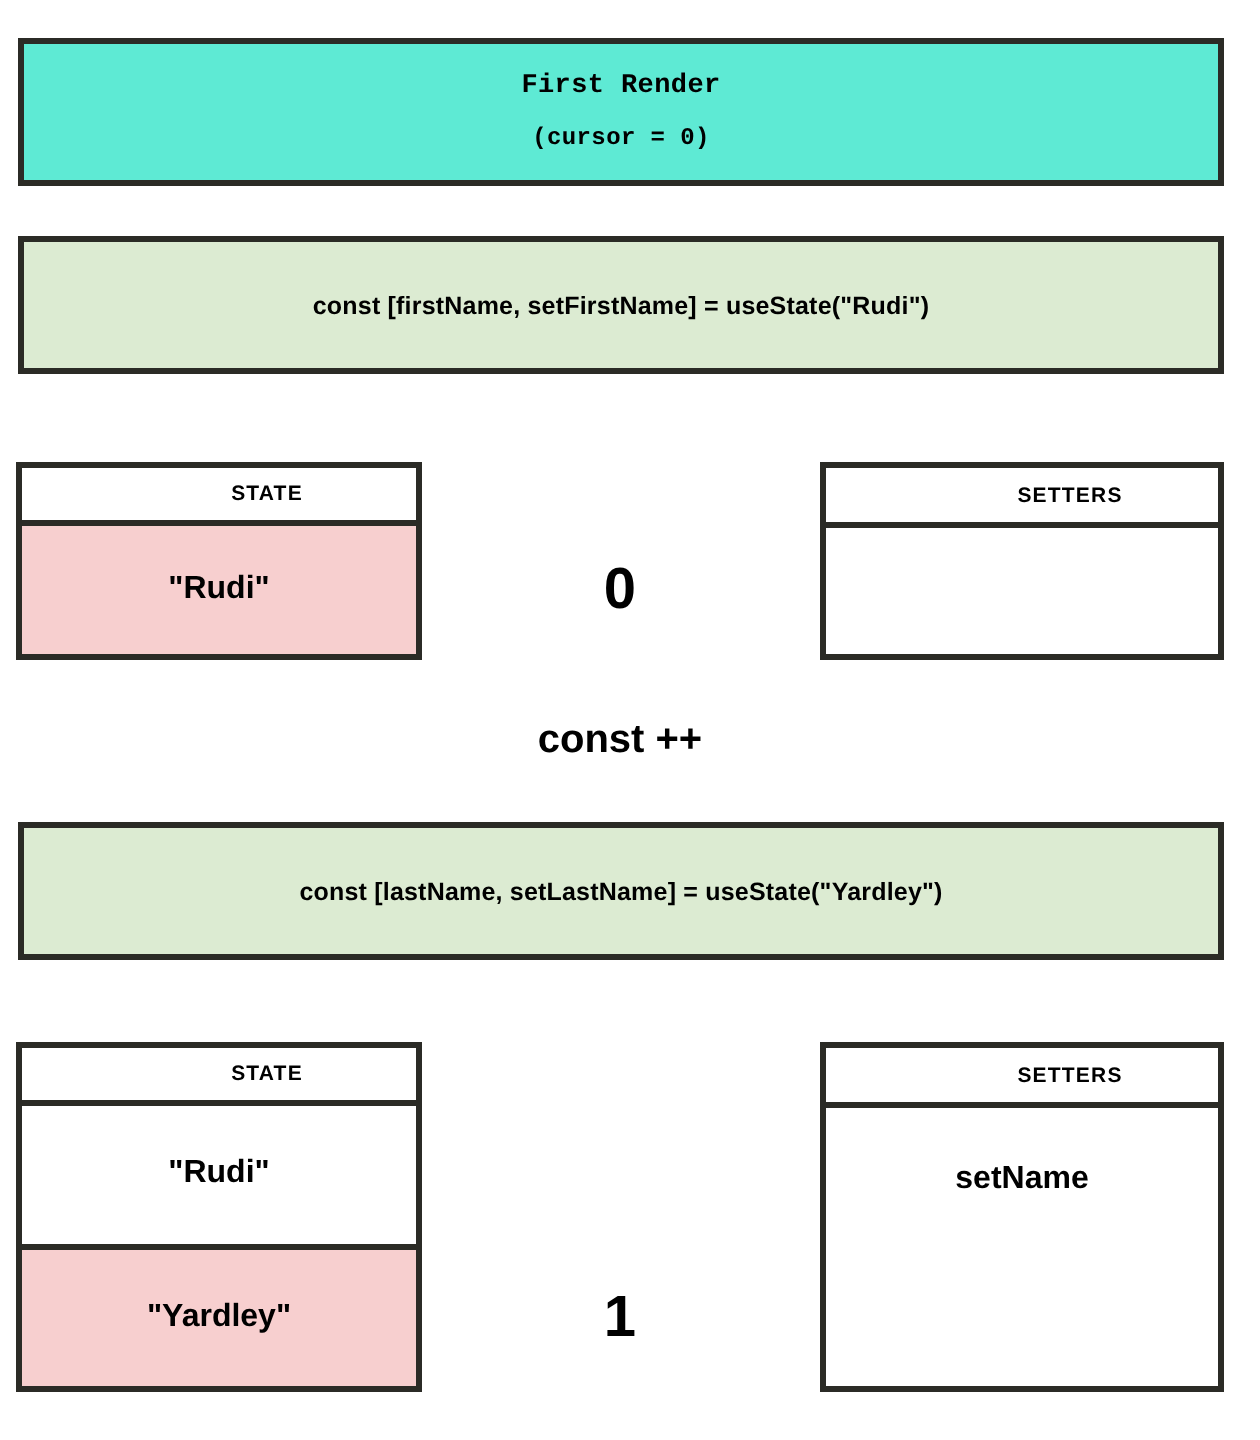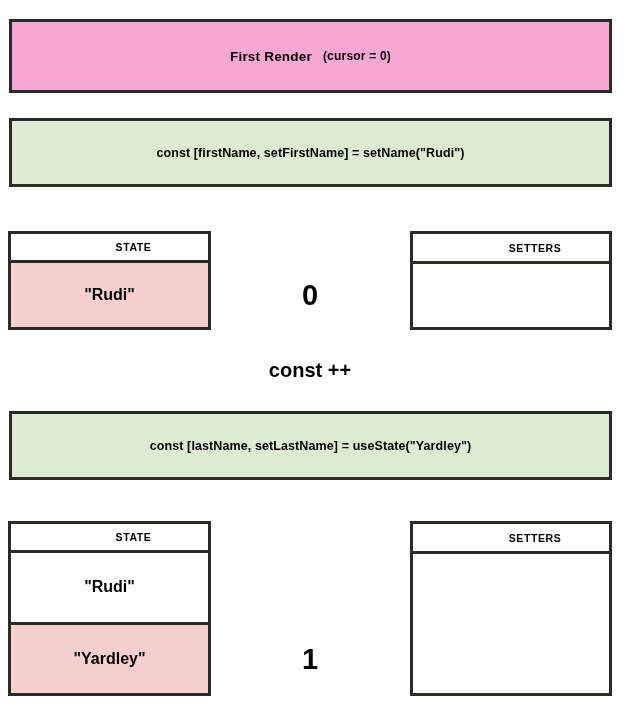--- a/index.html
+++ b/index.html
@@ -16,27 +16,28 @@
     overflow: hidden;
   }
   .abs { position: absolute; box-sizing: border-box; }
 
   
   .banner {
     left: 9px;
     top: 19px;
     width: 603px;
     height: 74px;
-    background: #f9a8d4;
+    background: #5eead4;
     border: 3px solid #2B2B26;
     display: flex;
-    flex-direction: row;
+    flex-direction: column;
     align-items: center;
     justify-content: center;
     gap: 11px;
+    font-family: Liberation Mono, monospace;
   }
   .banner-title {
     font-size: 13.5px;
     font-weight: bold;
     letter-spacing: 0.2px;
   }
   .banner-sub {
     font-size: 12px;
     font-weight: bold;
     letter-spacing: 0.2px;
@@ -127,21 +128,21 @@
 </style>
 </head>
 <body>
 
 <div class="abs banner">
   <div class="banner-title">First Render</div>
   <div class="banner-sub">(cursor = 0)</div>
 </div>
 
 <div class="abs code-strip code-strip-1">
-  <div class="code-text">const [firstName, setFirstName] = setName("Rudi")</div>
+  <div class="code-text">const [firstName, setFirstName] = useState("Rudi")</div>
 </div>
 
 <div class="abs table table-state-1">
   <div class="table-head">STATE</div>
   <div class="cell pink">
     <span class="cell-text">"Rudi"</span>
   </div>
 </div>
 
 <div class="abs cursor-index cursor-index-0">0</div>
@@ -163,13 +164,16 @@
   </div>
   <div class="cell pink">
     <span class="cell-text">"Yardley"</span>
   </div>
 </div>
 
 <div class="abs cursor-index cursor-index-1">1</div>
 
 <div class="abs table table-setters-2">
   <div class="table-head">SETTERS</div>
+  <div class="cell">
+    <span class="cell-text">setName</span>
+  </div>
 </div>
 
 </body></html>

